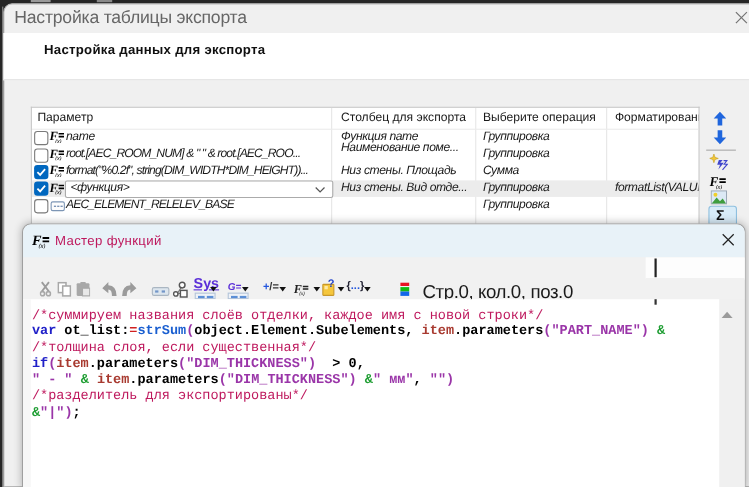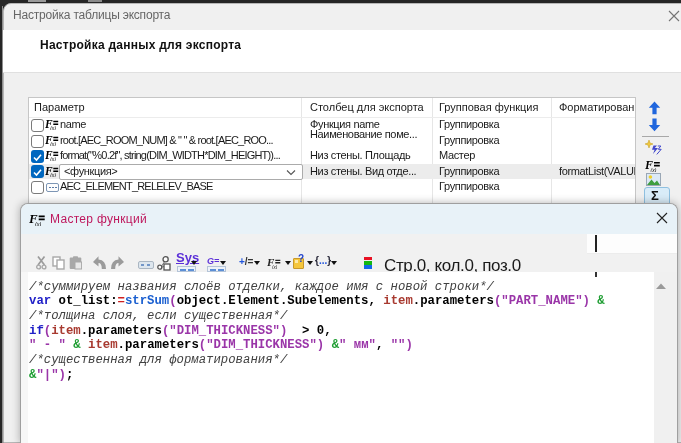--- a/index.html
+++ b/index.html
@@ -2,45 +2,45 @@
 <html><head>
 <meta charset="utf-8">
 <style>
   html,body{margin:0;padding:0;}
   #stage{position:relative;width:681px;height:443px;overflow:hidden;background:#262626;
          font-family:"Liberation Sans",sans-serif;}
   .abs{position:absolute;}
   
   #dlg1{position:absolute;left:3px;top:3px;width:690px;height:440px;background:#f0f0f0;
         border:1px solid #b7b7b7;border-radius:8px 8px 0 0;box-sizing:border-box;}
-  #dlg1 .title{position:absolute;left:9px;top:4px;font-size:12px;color:#666;letter-spacing:-0.2px;}
+  #dlg1 .title{position:absolute;left:9px;top:4px;font-size:16px;color:#666;letter-spacing:-0.2px;}
   #whiteband{position:absolute;left:-1px;top:26px;width:692px;height:42px;background:#ffffff;
              border-bottom:1px solid #e0e0e0;}
   #whiteband .h1{position:absolute;left:37px;top:8px;font-size:12px;font-weight:bold;color:#101010;letter-spacing:0.25px;}
   #whiteband .h2{position:absolute;left:55px;top:22px;font-size:12px;color:#101010;letter-spacing:-0.36px;}
   
   #tbl{position:absolute;left:24px;top:93px;width:606px;height:110px;background:#fff;
        border:1px solid #c6c6c6;border-bottom:none;overflow:hidden;box-sizing:content-box;}
   #tbl .vline{position:absolute;top:0;width:1px;height:110px;background:#e6e6e6;}
   #tbl .hdr{position:absolute;top:0;height:19px;font-size:11px;color:#1a1a1a;line-height:19px;white-space:nowrap;}
-  #tbl .cell{position:absolute;height:15.5px;font-size:11px;color:#1a1a1a;line-height:15.5px;white-space:nowrap;letter-spacing:-0.35px;}
+  #tbl .cell{position:absolute;height:15.5px;font-size:11px;color:#1a1a1a;line-height:15.5px;white-space:nowrap;letter-spacing:-0.35px;font-style:italic;}
   #tbl .lat{letter-spacing:-0.8px;}
   .cb{position:absolute;width:11px;height:11px;border:1px solid #7a7a7a;border-radius:3px;background:#fff;}
   .cbc{position:absolute;width:13px;height:13px;border-radius:3px;background:#0067bf;}
   
   #dlg2{position:absolute;left:20px;top:203px;width:658px;height:241px;background:#f1f1f1;
         border:1px solid #9f9f9f;border-bottom:none;border-radius:8px 8px 0 0;box-sizing:border-box;
         box-shadow:0 0 8px rgba(0,0,0,0.30);}
   #dlg2 .tbar{position:absolute;left:0;top:0;width:656px;height:30px;background:#e8f2f8;border-radius:7px 7px 0 0;}
   #dlg2 .ttext{position:absolute;left:29px;top:8px;font-size:12px;color:#be185d;letter-spacing:0.3px;}
   #editor{position:absolute;left:0px;top:68px;width:633px;height:172px;background:#fff;}
   #gutter{position:absolute;left:633px;top:68px;width:23px;height:172px;background:#f0f0f0;}
   pre.code{position:absolute;left:8px;top:75.5px;margin:0;font-family:"Liberation Mono",monospace;
            font-size:12.3px;line-height:14.7px;color:#000;font-weight:bold;}
-  pre.code .c{color:#404040;font-weight:normal;font-style:italic;}
+  pre.code .c{color:#be185d;font-weight:normal;}
   pre.code .k{color:#2020c8;}
   pre.code .f{color:#1a5fd0;}
   pre.code .s{color:#9a35a8;}
   pre.code .i{color:#a83a30;}
   pre.code .o{color:#1f9e33;}
   pre.code .r{color:#d02020;}
   .tico{position:absolute;top:51px;height:16px;}
   .darr{position:absolute;width:0;height:0;border-left:3.5px solid transparent;border-right:3.5px solid transparent;border-top:4px solid #111;}
 </style>
 </head>
@@ -62,21 +62,21 @@
     </div>
     <div id="tbl">
 
       <div class="vline" style="left:272px"></div>
       <div class="vline" style="left:403px"></div>
       <div class="vline" style="left:522px"></div>
       <div class="abs" style="left:0;top:19px;width:606px;height:1px;background:#ececec"></div>
 
       <div class="hdr" style="left:5px">Параметр</div>
       <div class="hdr" style="left:281px">Столбец для экспорта</div>
-      <div class="hdr" style="left:410px">Групповая функция</div>
+      <div class="hdr" style="left:410px">Выберите операция</div>
       <div class="hdr" style="left:530px">Форматирование</div>
 
       <div class="abs" style="left:0;top:65.5px;width:606px;height:15.5px;background:#ececec"></div>
 
       <div class="cb" style="left:2px;top:21px"></div>
       <svg class="abs" style="left:16px;top:20px" width="14" height="12" viewBox="0 0 14 12">
           <text x="0" y="9.5" font-family="Liberation Serif" font-style="italic" font-weight="bold" font-size="11.5" fill="#000">F</text>
           <text x="5.2" y="11.8" font-family="Liberation Sans" font-style="italic" font-size="5" fill="#000">(x)</text>
           <path d="M8.3 3.6 H13.2 M8.3 6.2 H13.2" stroke="#000" stroke-width="1.5"></path>
         </svg>
@@ -97,21 +97,21 @@
       <div class="cbc" style="left:2px;top:51.5px"><svg width="13" height="13" viewBox="0 0 13 13">
             <path d="M3 6.5 L5.5 9 L10 3.8" stroke="#fff" stroke-width="1.6" fill="none"></path>
           </svg></div>
       <svg class="abs" style="left:16px;top:51px" width="14" height="12" viewBox="0 0 14 12">
           <text x="0" y="9.5" font-family="Liberation Serif" font-style="italic" font-weight="bold" font-size="11.5" fill="#000">F</text>
           <text x="5.2" y="11.8" font-family="Liberation Sans" font-style="italic" font-size="5" fill="#000">(x)</text>
           <path d="M8.3 3.6 H13.2 M8.3 6.2 H13.2" stroke="#000" stroke-width="1.5"></path>
         </svg>
       <div class="cell lat" style="left:31px;top:50px">format("%0.2f", string(DIM_WIDTH*DIM_HEIGHT))...</div>
       <div class="cell" style="left:281px;top:50px">Низ стены. Площадь</div>
-      <div class="cell" style="left:410px;top:50px">Мастер</div>
+      <div class="cell" style="left:410px;top:50px">Сумма</div>
 
       <div class="cbc" style="left:2px;top:67px"><svg width="13" height="13" viewBox="0 0 13 13">
             <path d="M3 6.5 L5.5 9 L10 3.8" stroke="#fff" stroke-width="1.6" fill="none"></path>
           </svg></div>
       <svg class="abs" style="left:16px;top:66.5px" width="14" height="12" viewBox="0 0 14 12">
           <text x="0" y="9.5" font-family="Liberation Serif" font-style="italic" font-weight="bold" font-size="11.5" fill="#000">F</text>
           <text x="5.2" y="11.8" font-family="Liberation Sans" font-style="italic" font-size="5" fill="#000">(x)</text>
           <path d="M8.3 3.6 H13.2 M8.3 6.2 H13.2" stroke="#000" stroke-width="1.5"></path>
         </svg>
       <div class="abs" style="left:30px;top:65.5px;width:242px;height:14.5px;background:#fff;border:1px solid #ababab;border-radius:2px">
@@ -248,16 +248,16 @@
       <svg class="abs" style="left:1px;top:11px" width="12" height="7" viewBox="0 0 12 7">
         <path d="M6 0.5 L11 6 L1 6 Z" fill="#9a9a9a"></path>
       </svg>
     </div>
     <div class="abs" style="left:574px;top:68px;width:1.5px;height:5px;background:#333"></div>
 <pre class="code"><span class="c">/*суммируем названия слоёв отделки, каждое имя с новой строки*/</span>
 <span class="k">var</span> ot_list:<span class="r">=</span><span class="f">strSum</span><span class="s">(</span>object.Element.Subelements, <span class="i">item</span>.parameters<span class="s">("PART_NAME")</span> <span class="o">&amp;</span>
 <span class="c">/*толщина слоя, если существенная*/</span>
 <span class="k">if</span><span class="s">(</span><span class="i">item</span>.parameters<span class="s">("DIM_THICKNESS")</span>  &gt; 0,
 <span class="s">" - "</span> <span class="o">&amp;</span> <span class="i">item</span>.parameters<span class="s">("DIM_THICKNESS")</span> <span class="o">&amp;</span><span class="s">" мм"</span>, <span class="s">"")</span>
-<span class="c">/*существенная для форматирования*/</span>
+<span class="c">/*разделитель для экспортированы*/</span>
 <span class="o">&amp;</span><span class="s">"|")</span>;</pre>
   </div>
 </div>
 
 </body></html>

